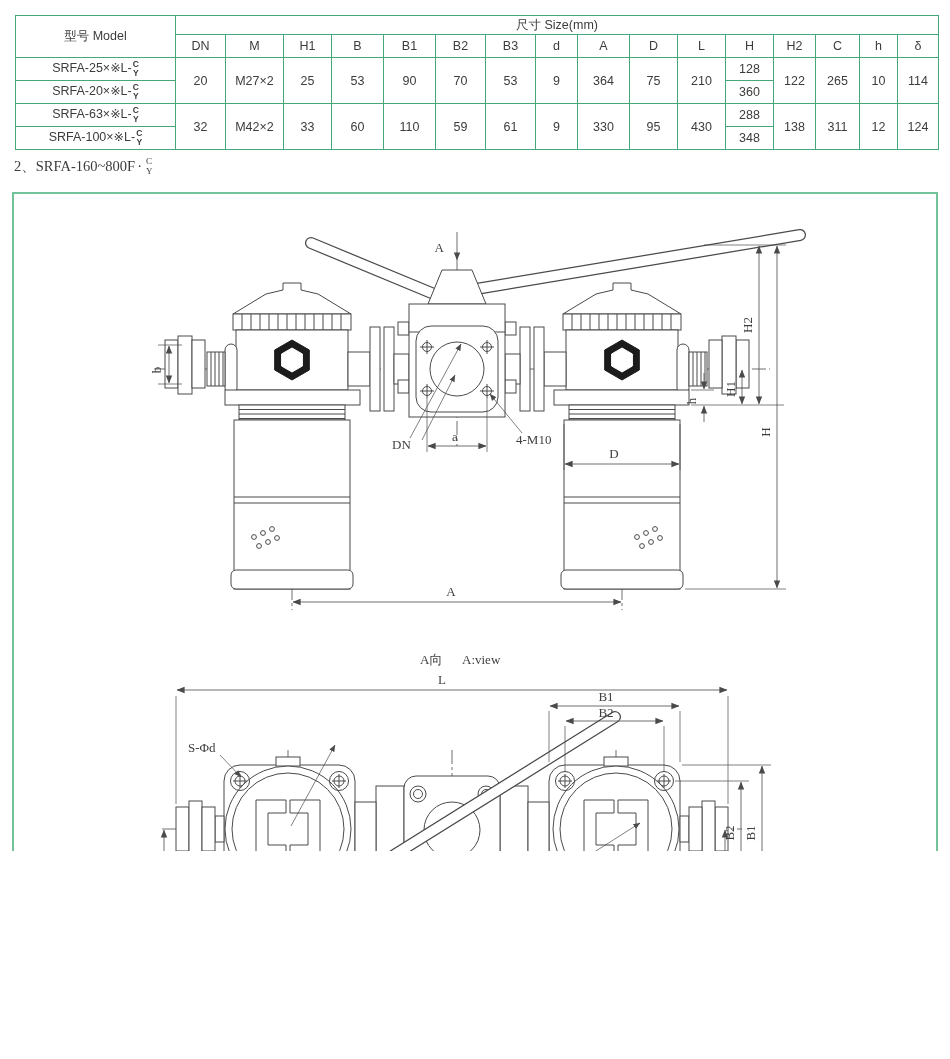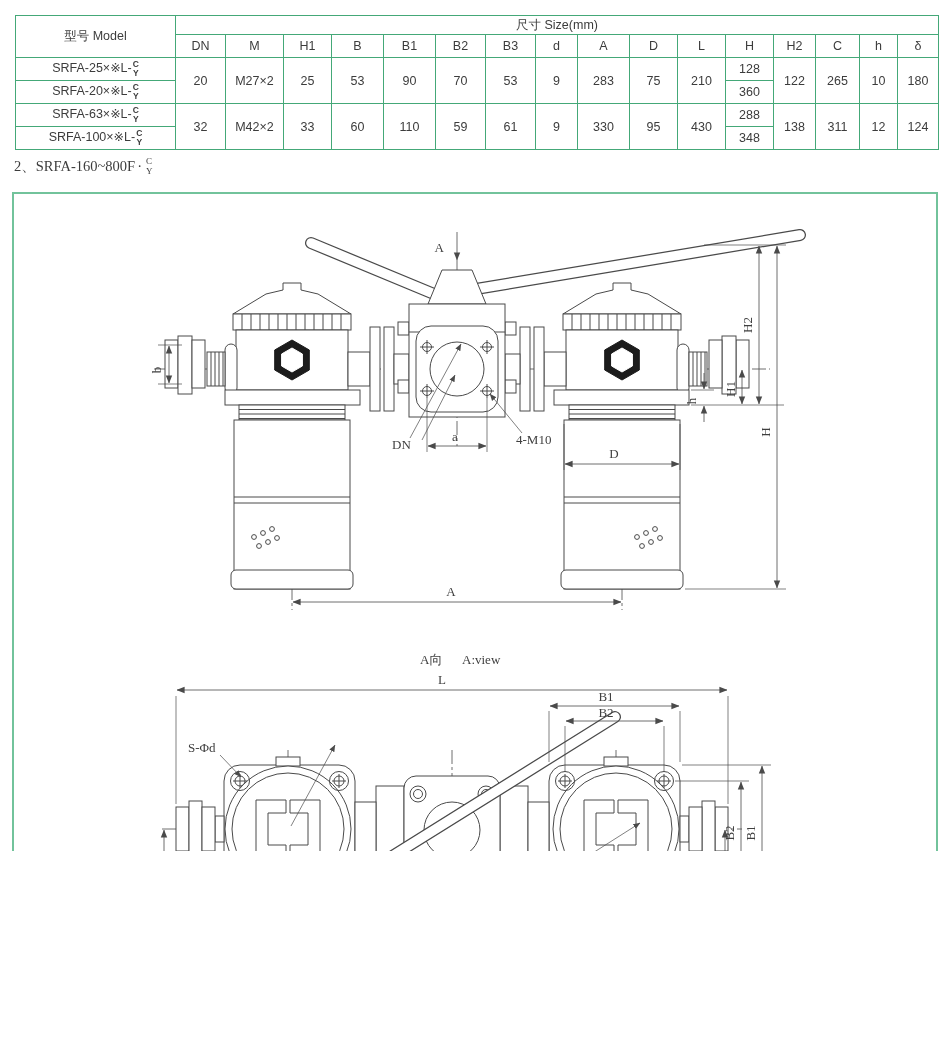--- a/index.html
+++ b/index.html
@@ -86,28 +86,28 @@
               <span>Y</span>
             </span></td>
       <td rowspan="2">20</td>
       <td rowspan="2">M27×2</td>
       <td rowspan="2">25</td>
       <td rowspan="2">53</td>
       <td rowspan="2">90</td>
       <td rowspan="2">70</td>
       <td rowspan="2">53</td>
       <td rowspan="2">9</td>
-      <td rowspan="2">283</td>
+      <td rowspan="2">364</td>
       <td rowspan="2">75</td>
       <td rowspan="2">210</td>
       <td>128</td>
       <td rowspan="2">122</td>
       <td rowspan="2">265</td>
       <td rowspan="2">10</td>
-      <td rowspan="2">180</td>
+      <td rowspan="2">114</td>
     </tr>
     <tr>
       <td class="gg"><span>SRFA-20×※L-</span><span class="cy">
               <span>C</span>
               <span>Y</span>
             </span></td>
       <td class="gg">360</td>
     </tr>
     <tr>
       <td><span>SRFA-63×※L-</span><span class="cy">

